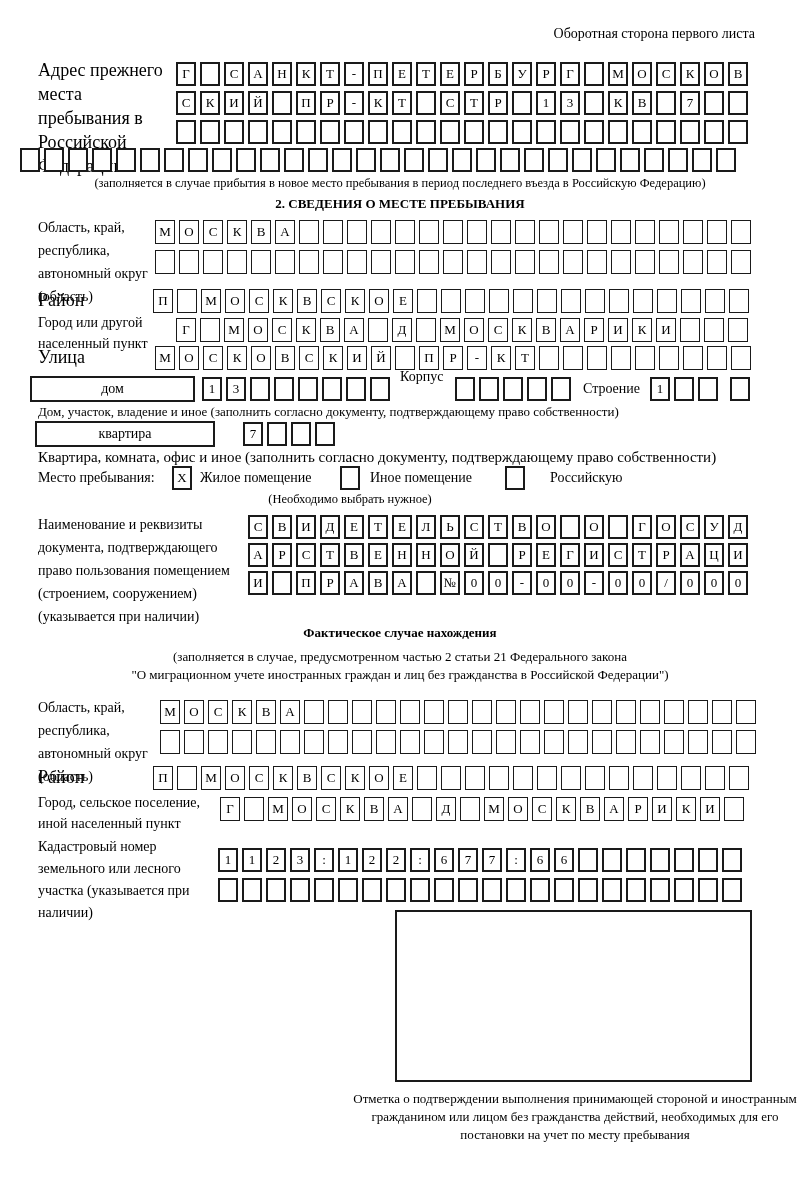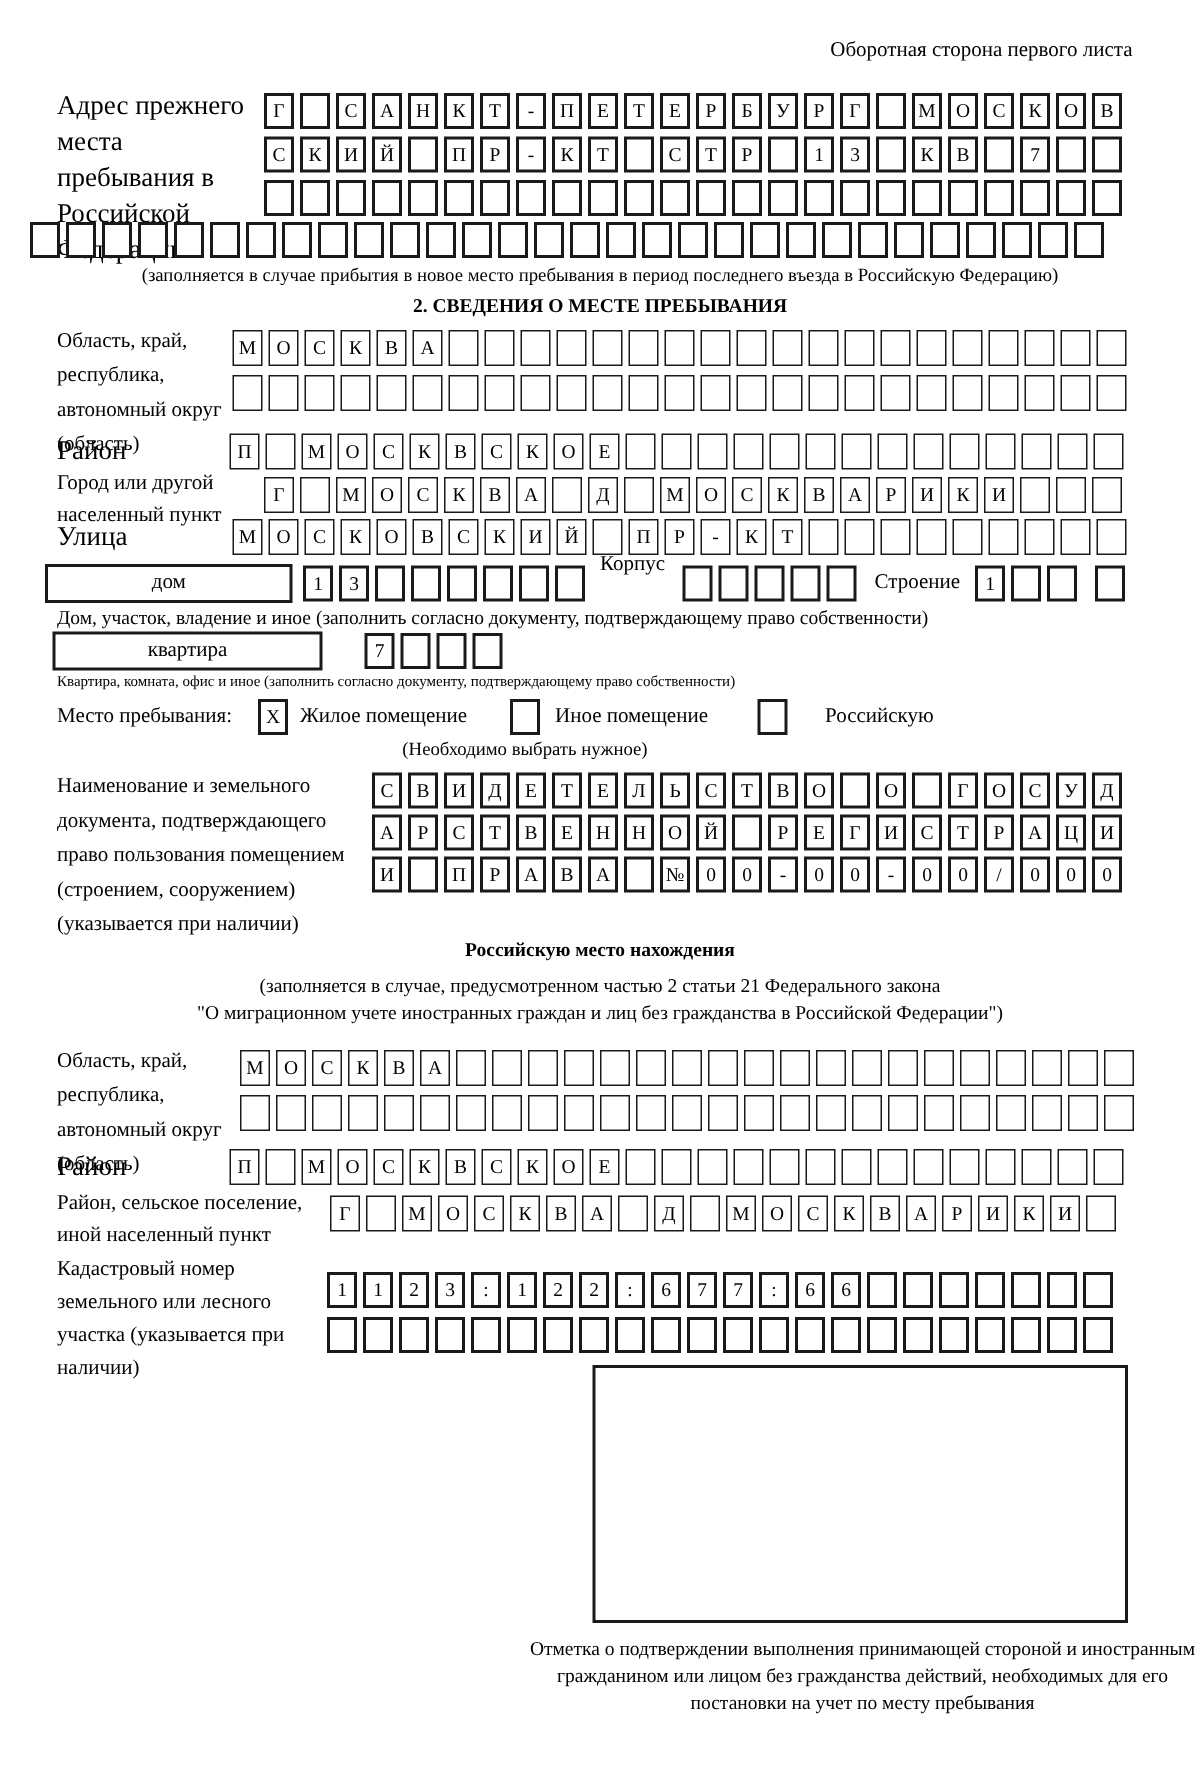--- a/index.html
+++ b/index.html
@@ -322,32 +322,32 @@
   </div>
 <div class="abs" style="left:38px;top:404px;font-size:13px;">Дом, участок, владение и иное (заполнить согласно документу, подтверждающему право собственности)</div>
 
 <div class="abs wordbox" style="left:35px;top:421px;width:180px;">квартира</div>
 <div class="abs grid" style="left:243px;top:422px;">
     <span class="cell">7</span>
     <span class="cell"></span>
     <span class="cell"></span>
     <span class="cell"></span>
   </div>
-<div class="abs" style="left:38px;top:449px;font-size:10px;">Квартира, комната, офис и иное (заполнить согласно документу, подтверждающему право собственности)</div>
+<div class="abs" style="left:38px;top:449px;font-size:15px;">Квартира, комната, офис и иное (заполнить согласно документу, подтверждающему право собственности)</div>
 
 <div class="abs inline-lbl" style="left:38px;top:466px;">Место пребывания:</div>
 <div class="abs checkbox" style="left:172px;top:466px;">X</div>
 <div class="abs inline-lbl" style="left:200px;top:466px;">Жилое помещение</div>
 <div class="abs checkbox" style="left:340px;top:466px;"></div>
 <div class="abs inline-lbl" style="left:370px;top:466px;">Иное помещение</div>
 <div class="abs checkbox" style="left:505px;top:466px;"></div>
 <div class="abs inline-lbl" style="left:550px;top:466px;">Российскую</div>
 <div class="abs note" style="left:150px;top:492px;width:400px;text-align:center;">(Необходимо выбрать нужное)</div>
 
-<div class="abs lbl-tight" style="left:38px;top:513px;width:205px;">Наименование и земельного документа, подтверждающего право пользования помещением (строением, сооружением) (указывается при наличии)</div>
+<div class="abs lbl-tight" style="left:38px;top:513px;width:205px;">Наименование и реквизиты документа, подтверждающего право пользования помещением (строением, сооружением) (указывается при наличии)</div>
 <div class="abs grid" style="left:248px;top:515px;">
     <span class="cell">С</span>
     <span class="cell">В</span>
     <span class="cell">И</span>
     <span class="cell">Д</span>
     <span class="cell">Е</span>
     <span class="cell">Т</span>
     <span class="cell">Е</span>
     <span class="cell">Л</span>
     <span class="cell">Ь</span>
@@ -404,21 +404,21 @@
     <span class="cell">0</span>
     <span class="cell">-</span>
     <span class="cell">0</span>
     <span class="cell">0</span>
     <span class="cell">/</span>
     <span class="cell">0</span>
     <span class="cell">0</span>
     <span class="cell">0</span>
   </div>
 
-<div class="abs title" style="top:625px;left:0;">Российскую место нахождения</div>
+<div class="abs title" style="top:625px;left:0;">Фактическое случае нахождения</div>
 <div class="abs" style="left:0;top:649px;width:100%;text-align:center;font-size:13px;">(заполняется в случае, предусмотренном частью 2 статьи 21 Федерального закона</div>
 <div class="abs" style="left:0;top:667px;width:100%;text-align:center;font-size:13px;">"О миграционном учете иностранных граждан и лиц без гражданства в Российской Федерации")</div>
 
 <div class="abs lbl-tight" style="left:38px;top:696px;width:135px;">Область, край, республика, автономный округ (область)</div>
 <div class="abs grid thin" style="left:160px;top:700px;">
     <span class="cell">М</span>
     <span class="cell">О</span>
     <span class="cell">С</span>
     <span class="cell">К</span>
     <span class="cell">В</span>
@@ -493,21 +493,21 @@
     <span class="cell"></span>
     <span class="cell"></span>
     <span class="cell"></span>
     <span class="cell"></span>
     <span class="cell"></span>
     <span class="cell"></span>
     <span class="cell"></span>
     <span class="cell"></span>
   </div>
 
-<div class="abs" style="left:38px;top:792px;width:195px;font-size:14px;line-height:21px;">Район, сельское поселение, иной населенный пункт</div>
+<div class="abs" style="left:38px;top:792px;width:195px;font-size:14px;line-height:21px;">Город, сельское поселение, иной населенный пункт</div>
 <div class="abs grid thin" style="left:220px;top:797px;">
     <span class="cell">Г</span>
     <span class="cell"></span>
     <span class="cell">М</span>
     <span class="cell">О</span>
     <span class="cell">С</span>
     <span class="cell">К</span>
     <span class="cell">В</span>
     <span class="cell">А</span>
     <span class="cell"></span>

